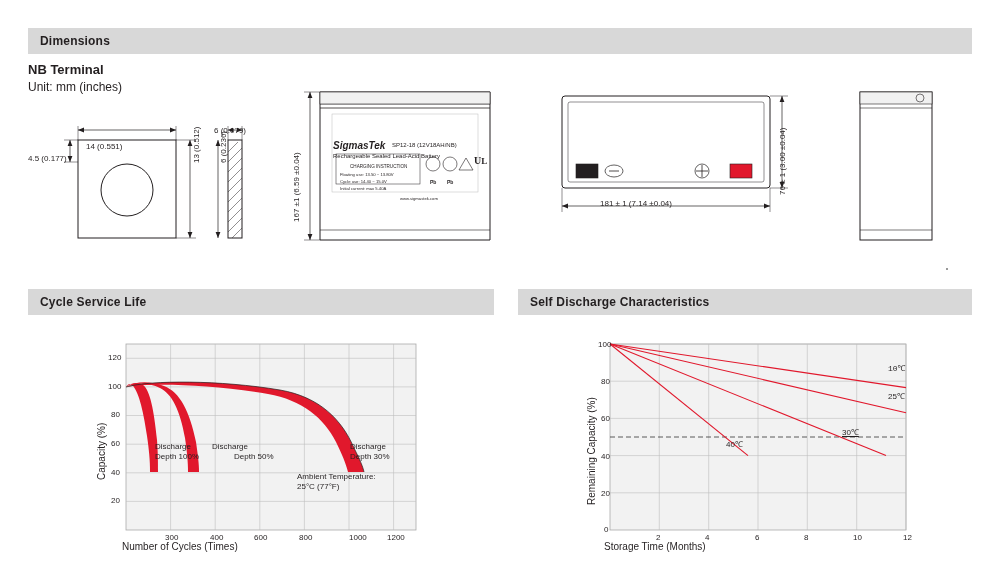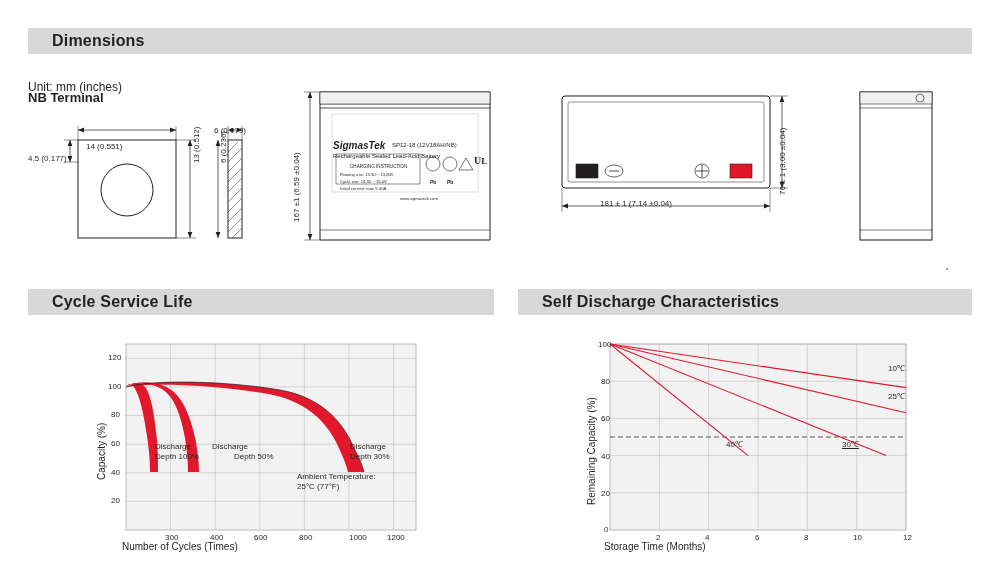--- a/index.html
+++ b/index.html
@@ -10,25 +10,25 @@
     color:#231f20;
     position:relative;
     overflow:hidden;
   }
   .section-band{
     position:absolute;
     background:#d8d8d8;
     display:flex;align-items:center;
   }
   .section-band .title{
-    font-size:16px;font-weight:bold;color:#231f20;
-    padding-left:24px;letter-spacing:0.2px;
+    font-size:12px;font-weight:bold;color:#231f20;
+    padding-left:12px;letter-spacing:0.2px;
   }
   .sub-title{
-    position:absolute;font-size:13px;font-weight:bold;color:#231f20;margin-top:28px;
+    position:absolute;font-size:13px;font-weight:bold;color:#231f20;
   }
   .unit-line{
     position:absolute;font-size:12px;color:#231f20;
   }
   .dim-label{
     position:absolute;font-size:8px;color:#231f20;white-space:nowrap;
   }
   .axis-label{
     position:absolute;font-size:8px;color:#231f20;white-space:nowrap;
   }
@@ -297,16 +297,16 @@
 <div class="axis-label" style="left:656px;top:533px;">2</div>
 <div class="axis-label" style="left:705px;top:533px;">4</div>
 <div class="axis-label" style="left:755px;top:533px;">6</div>
 <div class="axis-label" style="left:804px;top:533px;">8</div>
 <div class="axis-label" style="left:853px;top:533px;">10</div>
 <div class="axis-label" style="left:903px;top:533px;">12</div>
 
 <div class="abs" style="left:586px;top:505px;font-size:10px;transform:rotate(-90deg);transform-origin:left top;">Remaining Capacity (%)</div>
 <div class="abs" style="left:604px;top:541px;font-size:10px;">Storage Time (Months)</div>
 
-<div class="axis-label" style="left:888px;top:362px;">10℃</div>
+<div class="axis-label" style="left:888px;top:362px;font-family:Liberation Mono, monospace;">10℃</div>
 <div class="axis-label" style="left:888px;top:390px;">25℃</div>
-<div class="axis-label" style="left:842px;top:438px;text-decoration:underline;">30℃</div>
+<div class="axis-label" style="left:842px;top:426px;text-decoration:underline;">30℃</div>
 <div class="axis-label" style="left:726px;top:438px;">40℃</div>
 
 </body></html>

